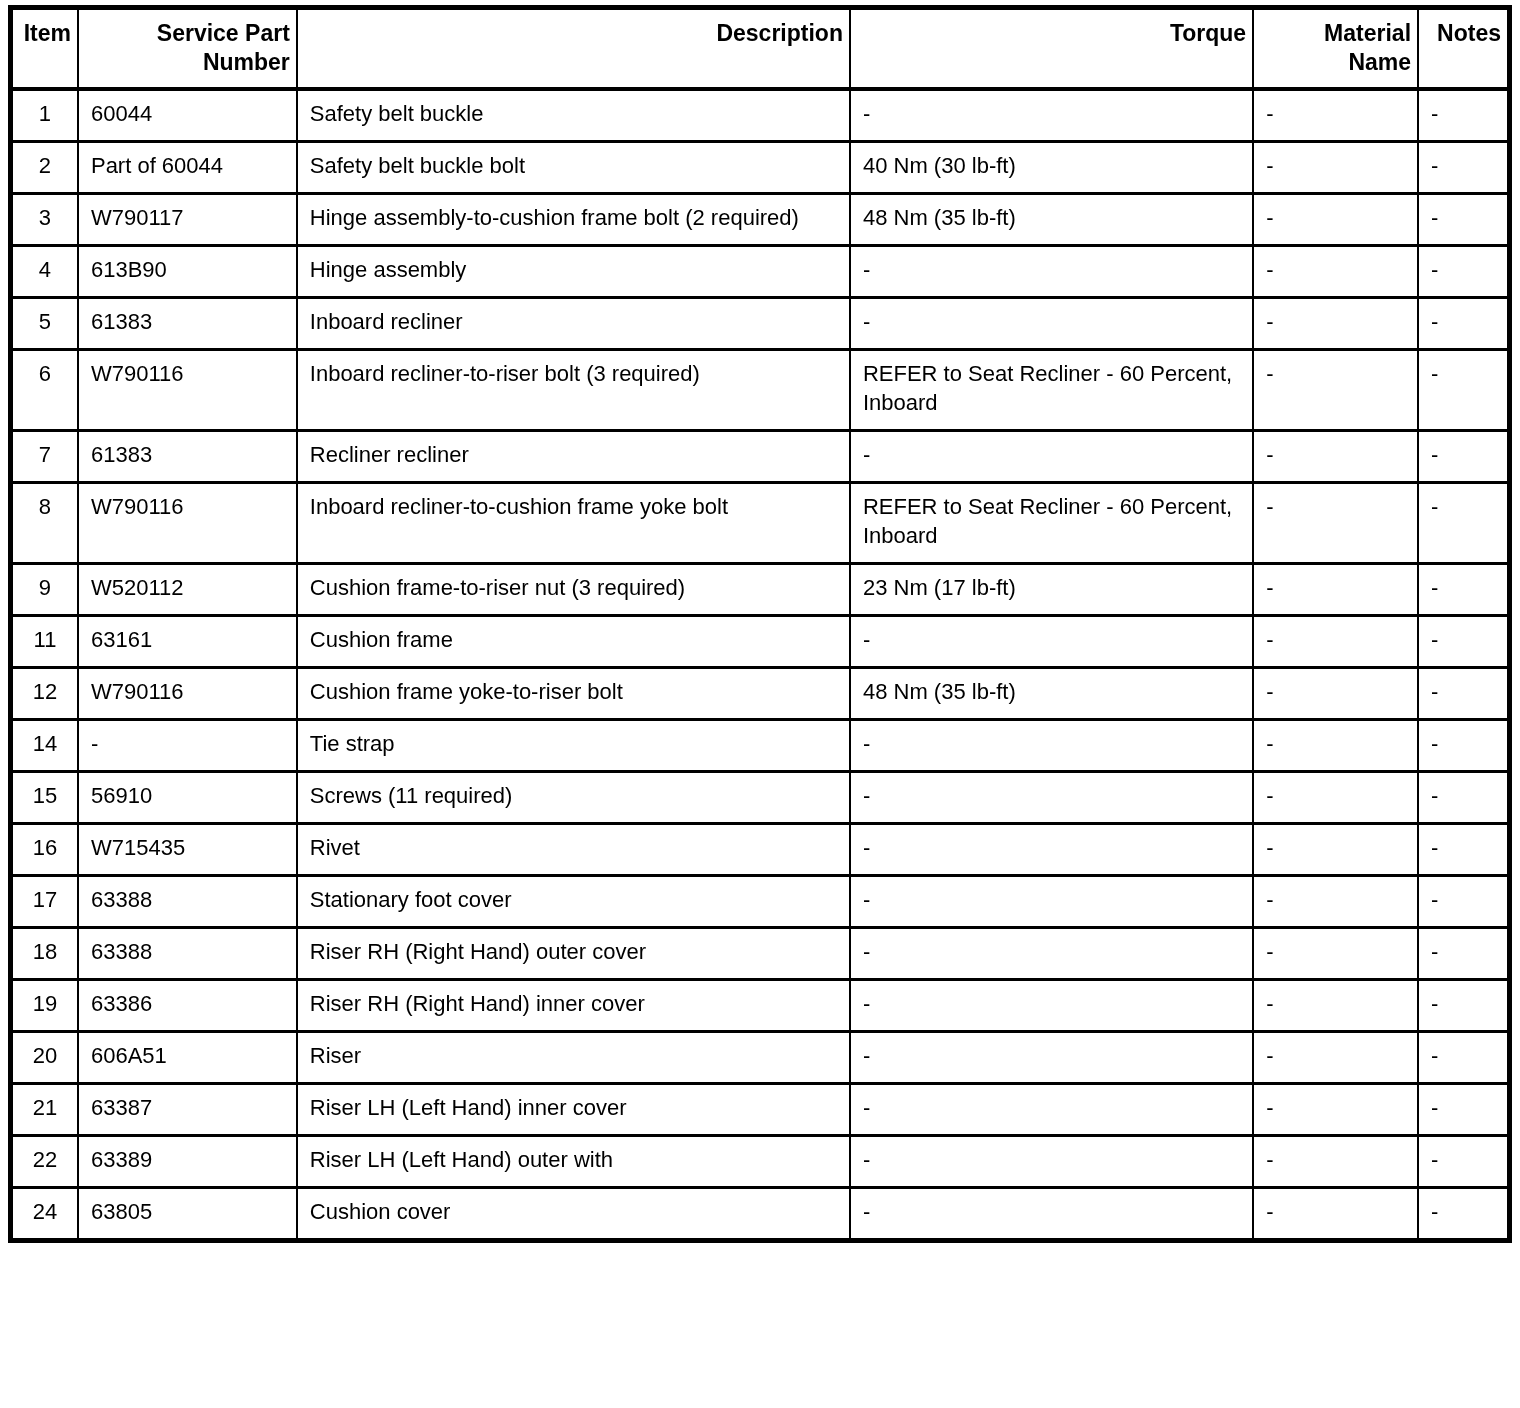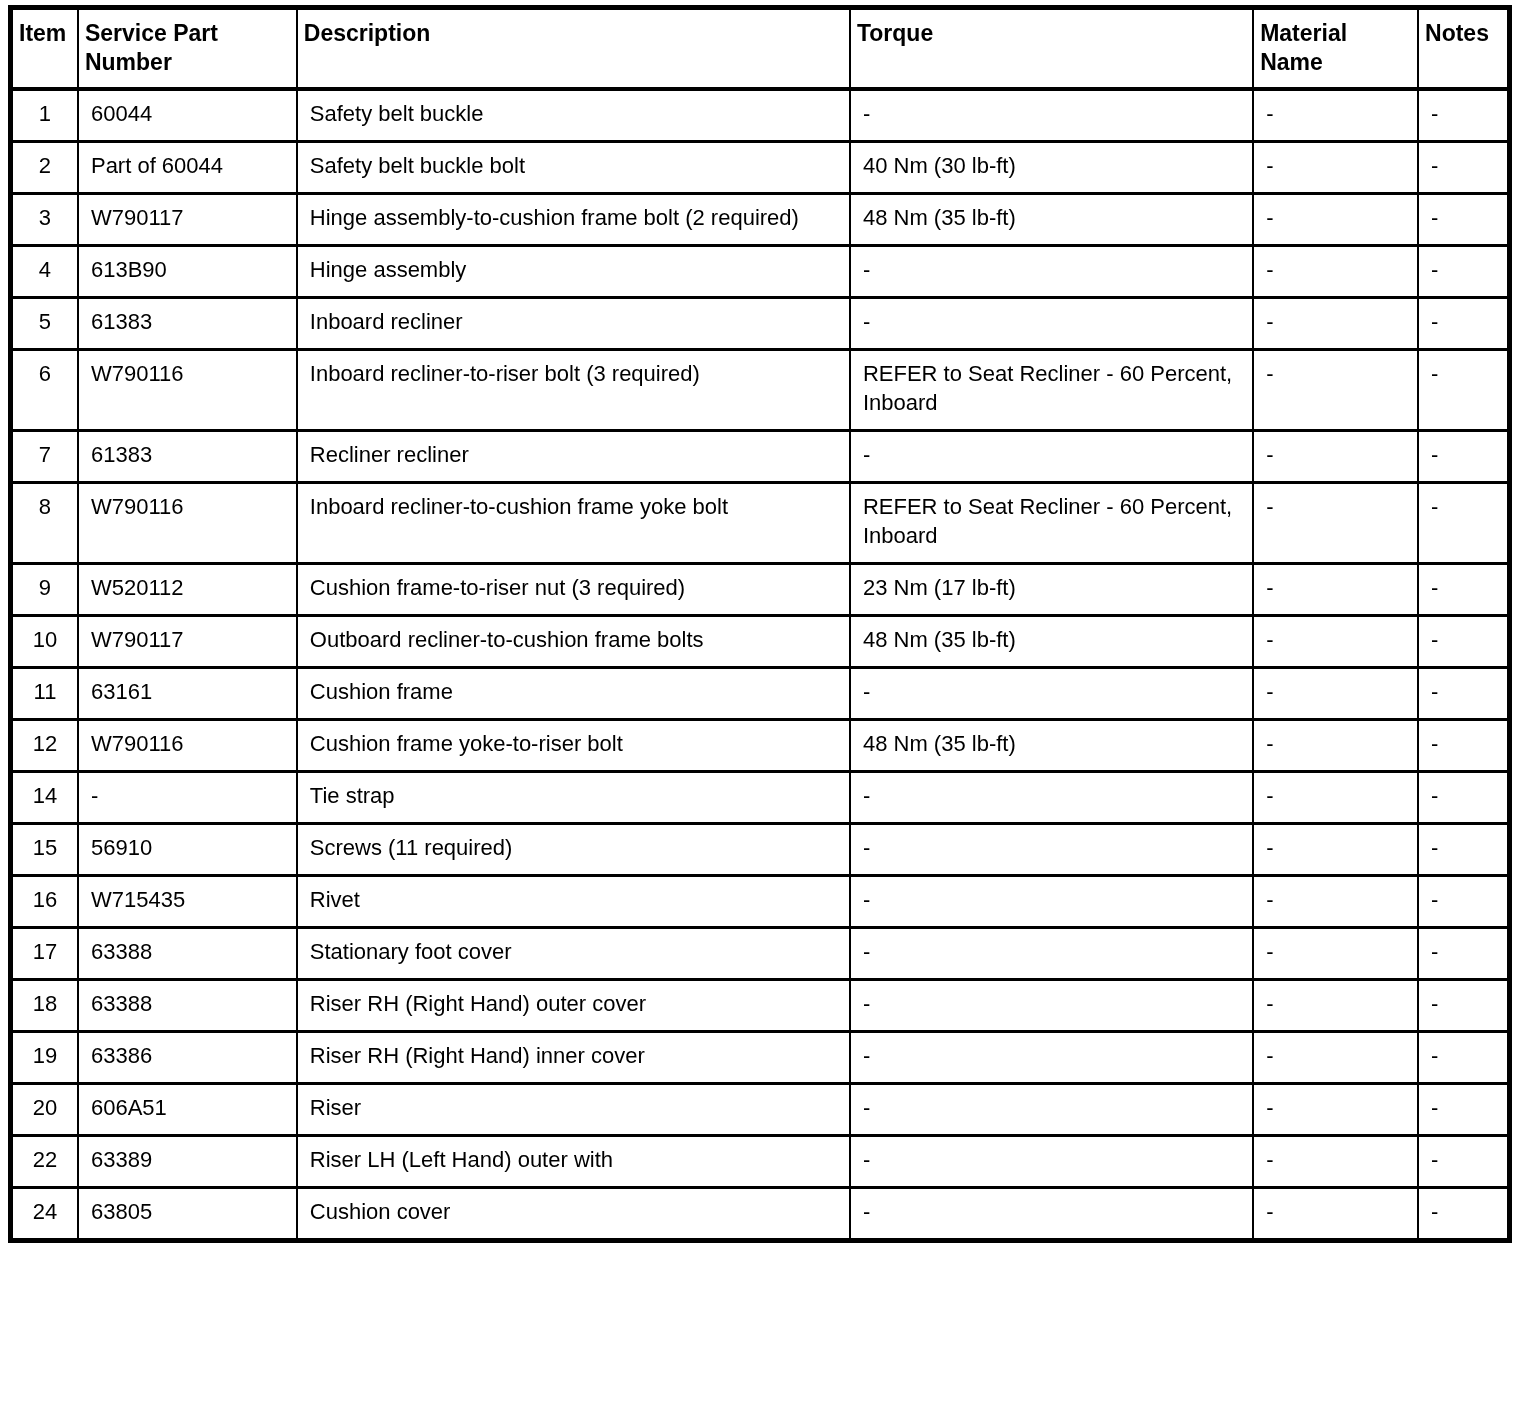--- a/index.html
+++ b/index.html
@@ -28,21 +28,21 @@
     border-right: 2px solid #000000;
     border-top: 3px solid #000000;
     border-bottom: 3px solid #000000;
     vertical-align: top;
     box-sizing: border-box;
     overflow: hidden;
   }
   table.parts th {
     font-size: 23px;
     font-weight: bold;
-    text-align: left;
+    text-align: right;
     line-height: 29px;
     padding: 9px 6px 10px 6px;
     border-bottom: 4px solid #000000;
   }
   table.parts td {
     font-size: 22px;
     font-weight: normal;
     line-height: 29px;
     padding: 8px 12px 12px 12px;
     text-align: left;
@@ -141,28 +141,20 @@
         </tr>
         <tr>
           <td class="col-item">9</td>
           <td class="col-part_number">W520112</td>
           <td class="col-description">Cushion frame-to-riser nut (3 required)</td>
           <td class="col-torque">23 Nm (17 lb-ft)</td>
           <td class="col-material">-</td>
           <td class="col-notes">-</td>
         </tr>
         <tr>
-          <td class="col-item">10</td>
-          <td class="col-part_number">W790117</td>
-          <td class="col-description">Outboard recliner-to-cushion frame bolts</td>
-          <td class="col-torque">48 Nm (35 lb-ft)</td>
-          <td class="col-material">-</td>
-          <td class="col-notes">-</td>
-        </tr>
-        <tr>
           <td class="col-item">11</td>
           <td class="col-part_number">63161</td>
           <td class="col-description">Cushion frame</td>
           <td class="col-torque">-</td>
           <td class="col-material">-</td>
           <td class="col-notes">-</td>
         </tr>
         <tr>
           <td class="col-item">12</td>
           <td class="col-part_number">W790116</td>
@@ -216,20 +208,28 @@
           <td class="col-part_number">63386</td>
           <td class="col-description">Riser RH (Right Hand) inner cover</td>
           <td class="col-torque">-</td>
           <td class="col-material">-</td>
           <td class="col-notes">-</td>
         </tr>
         <tr>
           <td class="col-item">20</td>
           <td class="col-part_number">606A51</td>
           <td class="col-description">Riser</td>
+          <td class="col-torque">-</td>
+          <td class="col-material">-</td>
+          <td class="col-notes">-</td>
+        </tr>
+        <tr>
+          <td class="col-item">21</td>
+          <td class="col-part_number">63387</td>
+          <td class="col-description">Riser LH (Left Hand) inner cover</td>
           <td class="col-torque">-</td>
           <td class="col-material">-</td>
           <td class="col-notes">-</td>
         </tr>
         <tr>
           <td class="col-item">22</td>
           <td class="col-part_number">63389</td>
           <td class="col-description">Riser LH (Left Hand) outer with</td>
           <td class="col-torque">-</td>
           <td class="col-material">-</td>

